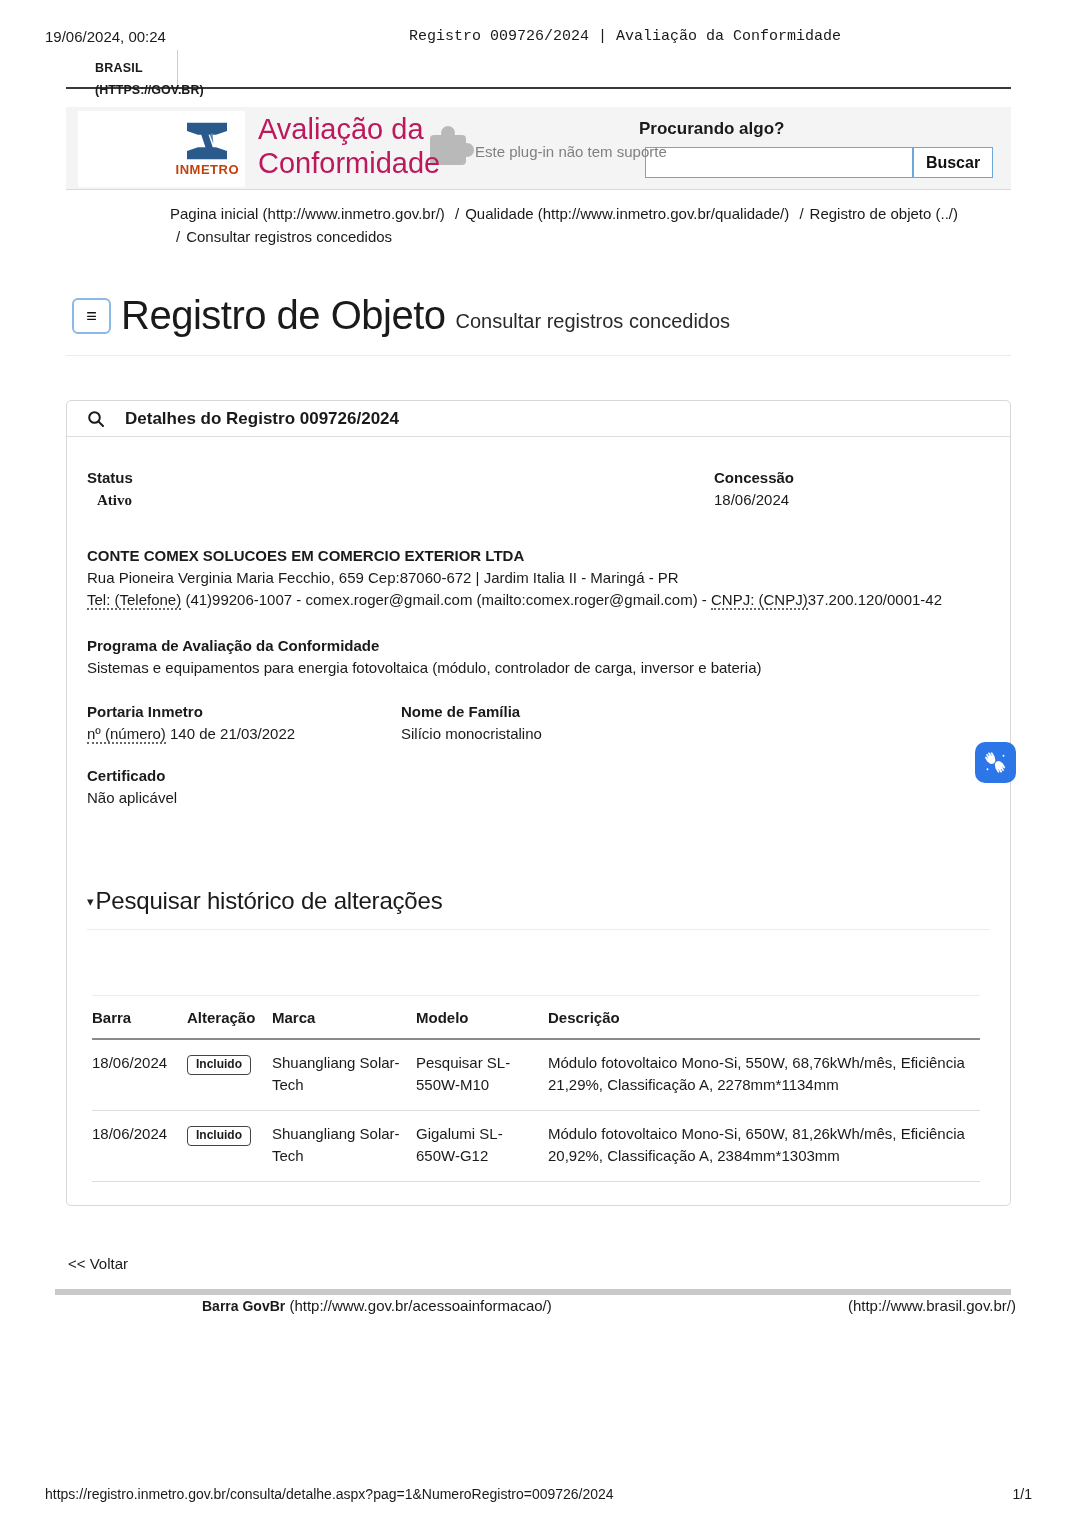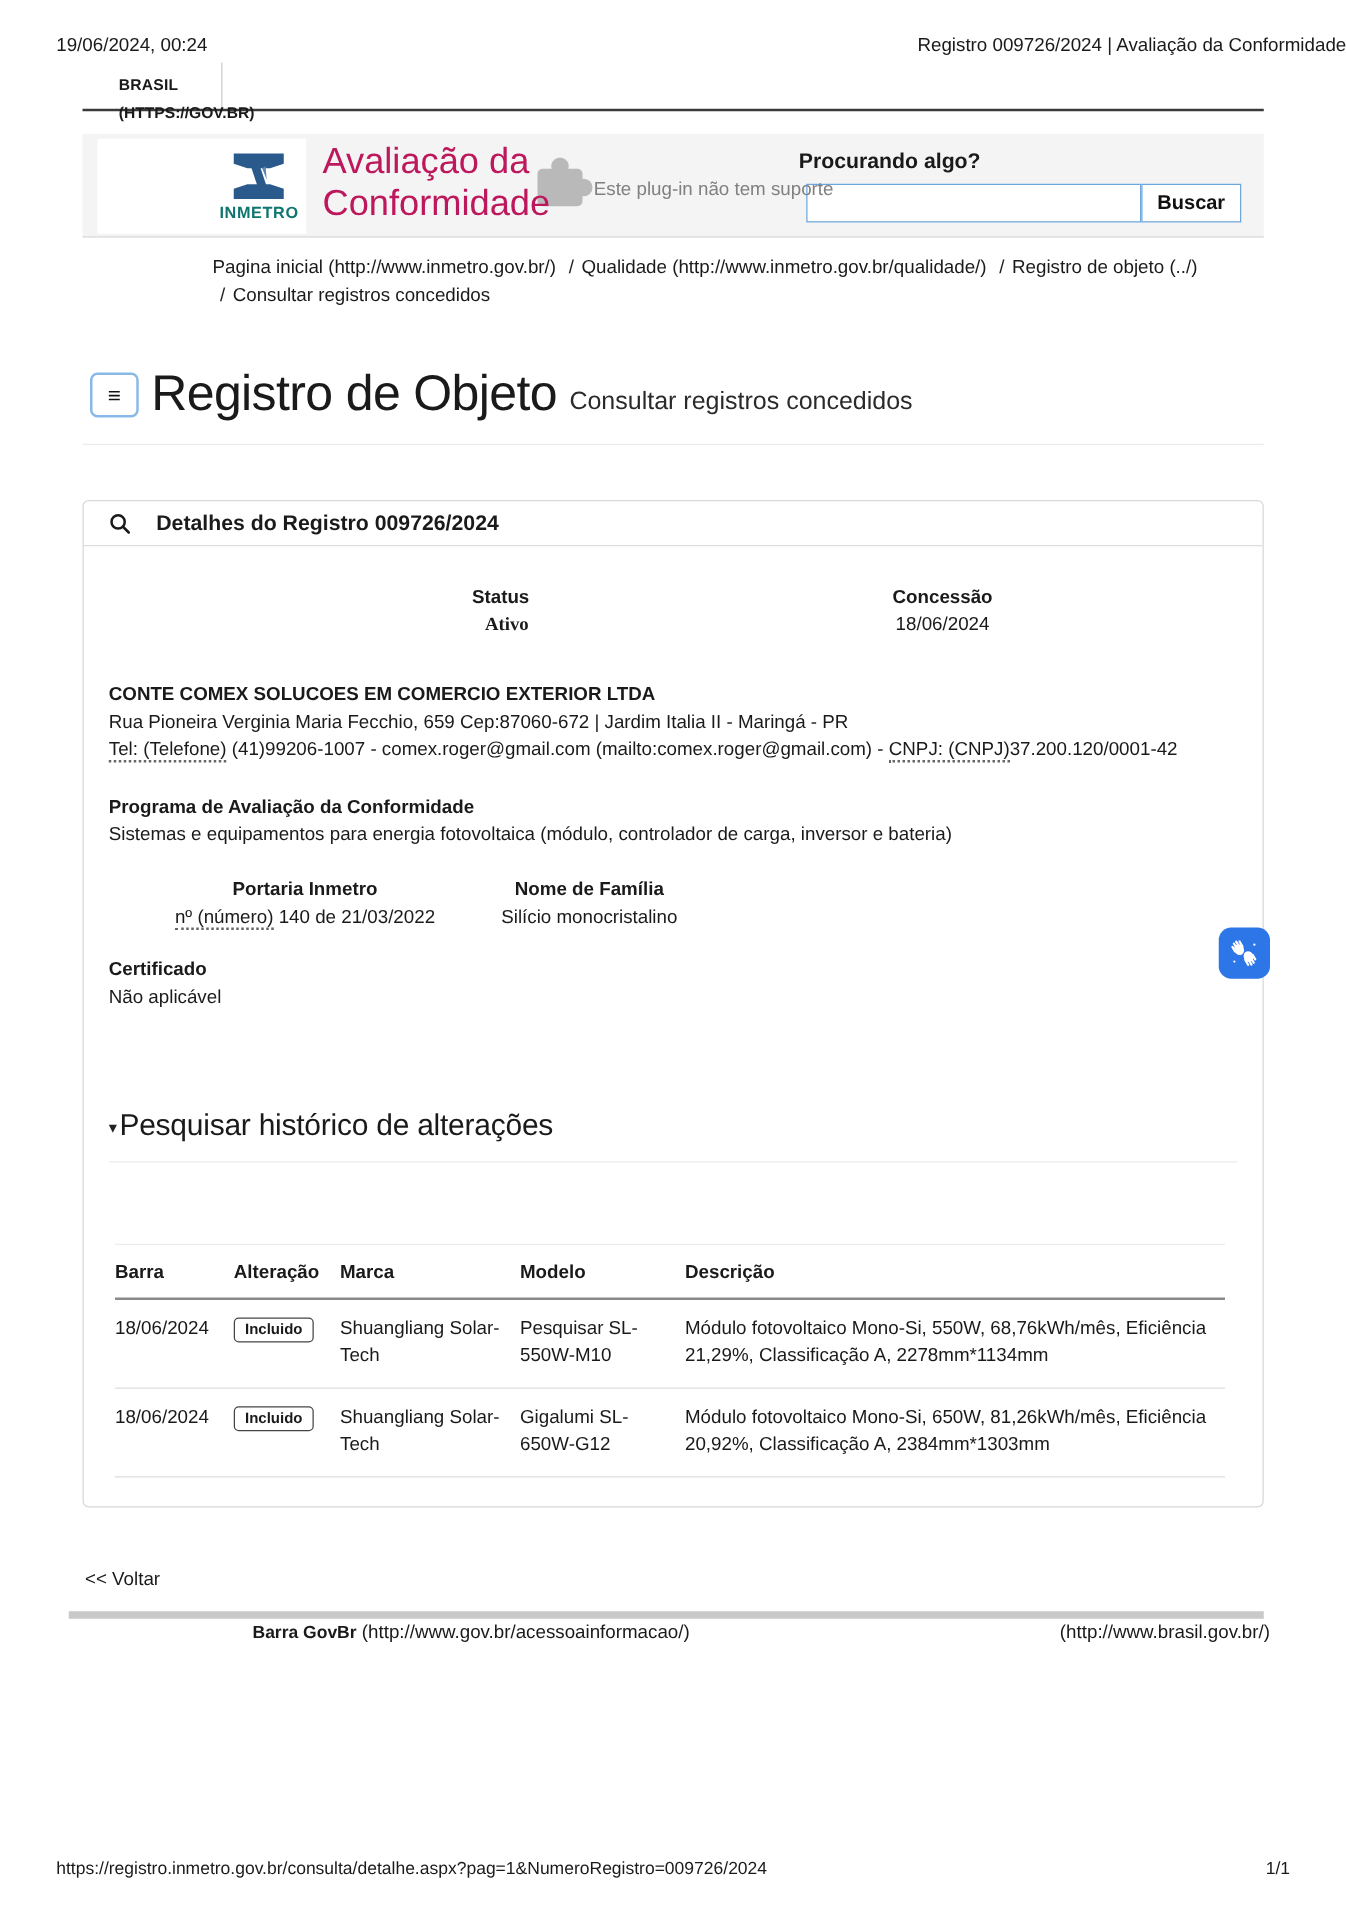--- a/index.html
+++ b/index.html
@@ -1,35 +1,35 @@
 <!DOCTYPE html>
 <html><head>
 <meta charset="utf-8">
 <style>
   * { margin:0; padding:0; box-sizing:border-box; }
   html,body { width:1077px; height:1526px; background:#fff; position:relative;
     font-family:"Liberation Sans", sans-serif; color:#1a1a1a; }
 
   
   .print-dt { position:absolute; top:28px; left:45px; font-size:15px; }
-  .print-title { position:absolute; top:28px; left:173px; right:0; text-align:right; font-size:15px; }
+  .print-title { position:absolute; top:28px; left:173px; right:0; text-align:center; font-size:15px;font-family:Liberation Mono, monospace; }
   .print-url { position:absolute; top:1486px; left:45px; font-size:14px; }
   .print-page { position:absolute; top:1486px; right:45px; font-size:14px; }
 
   
   .govbar-text { position:absolute; top:61px; left:95px; font-size:12.5px; font-weight:bold; letter-spacing:.2px; }
   .govbar-url { position:absolute; top:83px; left:95px; font-size:12.5px; font-weight:bold; z-index:3; background:transparent; }
   .govbar-vline { position:absolute; top:50px; left:177px; width:1px; height:38px; background:#ccc; }
   .govbar-hline { position:absolute; top:87px; left:66px; width:945px; height:2px; background:#3a3a3a; }
 
   
   .masthead { position:absolute; top:107px; left:66px; width:945px; height:83px; background:#f4f4f4; border-bottom:1px solid #d9d9d9; }
   .logo-box { position:absolute; top:4px; left:12px; width:167px; height:76px; background:#fff; display:flex; align-items:center; justify-content:flex-end; padding-right:6px; }
   .logo-stack { display:flex; flex-direction:column; align-items:center; }
-  .logo-word { font-size:13px; font-weight:bold; color:#0f766e; letter-spacing:.5px; margin-top:1px; }
+  .logo-word { font-size:13px; font-weight:bold; color:#c2410c; letter-spacing:.5px; margin-top:1px; }
   .site-title { position:absolute; top:5px; left:192px; font-size:29px; line-height:34px; color:#be185d; z-index:2; }
   .puzzle { position:absolute; top:28px; left:364px; width:36px; height:30px; background:#b9b9b9; border-radius:4px; z-index:1; }
   .puzzle::before { content:""; position:absolute; top:-9px; left:11px; width:14px; height:14px; background:#b9b9b9; border-radius:50%; }
   .puzzle::after { content:""; position:absolute; top:8px; right:-8px; width:14px; height:14px; background:#b9b9b9; border-radius:50%; }
   .plugin-note { position:absolute; top:36px; left:409px; font-size:15px; color:#808080; z-index:2; }
   .search-head { position:absolute; top:12px; left:573px; font-size:17px; font-weight:bold; }
   .search-input { position:absolute; top:40px; left:579px; width:268px; height:31px; border:1px solid #6ca6dc; background:#fff; font-size:15px; padding:0 8px; outline:none; }
   .search-btn { position:absolute; top:40px; left:847px; width:80px; height:31px; border:1px solid #6ca6dc; background:#fff; font-size:16px; font-weight:bold; color:#111; cursor:pointer; }
 
   
@@ -44,21 +44,21 @@
   .page-h1 { font-size:40px; font-weight:400; margin-left:10px; letter-spacing:-.5px; }
   .page-sub { font-size:20px; color:#2a2a2a; margin-left:10px; margin-bottom:5px; }
   .title-div { position:absolute; top:355px; left:66px; width:945px; height:1px; background:#ececec; }
 
   
   .panel { position:absolute; top:400px; left:66px; width:945px; height:806px; border:1px solid #d8d8d8; border-radius:5px; background:#fff; overflow:hidden; }
   .panel-head { display:flex; align-items:center; gap:20px; padding:8px 20px; border-bottom:1px solid #ddd; height:36px; }
   .panel-head .ttl { font-size:17px; font-weight:bold; }
   .panel-body { padding:0 20px; }
 
-  .two-col { display:flex;text-align:center; }
+  .two-col { display:flex; }
   .lbl { font-size:15px; font-weight:bold; line-height:22px; }
   .val { font-size:15px; line-height:22px; }
   .row-status { margin-top:30px; }
   .row-status .cleft { width:627px; }
   .row-status .val-ind { padding-left:10px; font-weight:bold;font-family:Liberation Serif, serif; }
 
   .company { margin-top:34px; font-size:15px; line-height:22px; }
   .company .cname { font-weight:bold; }
   .abbr { border-bottom:2px dotted #666; cursor:help; }
 

